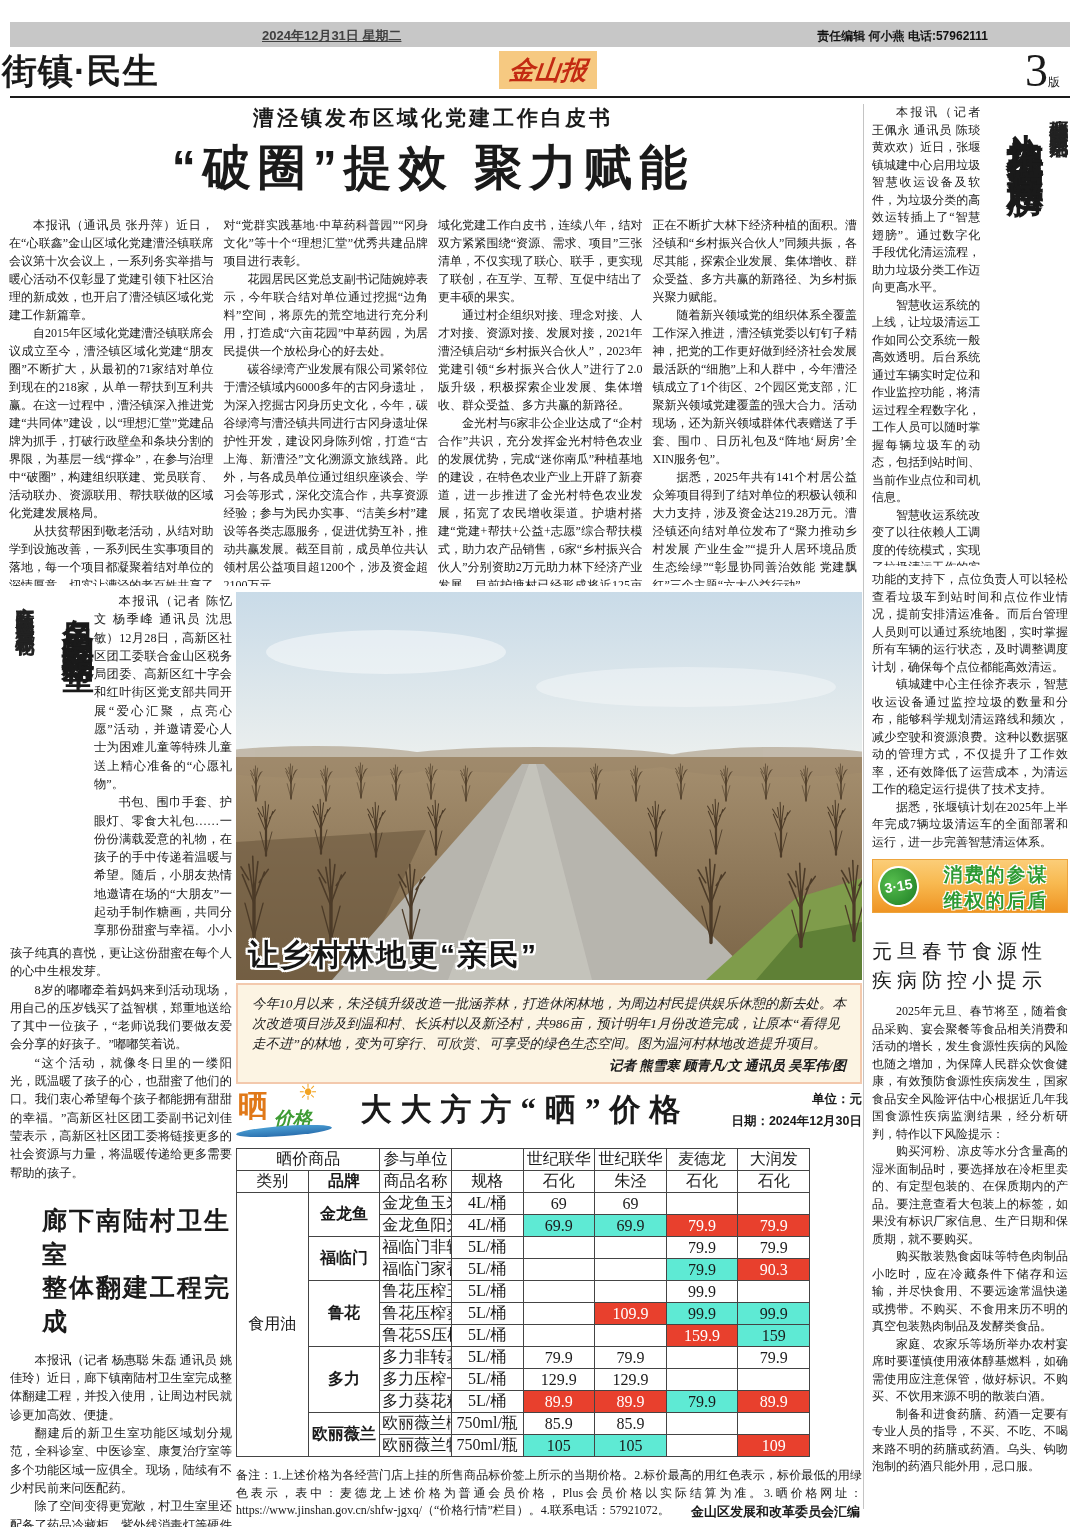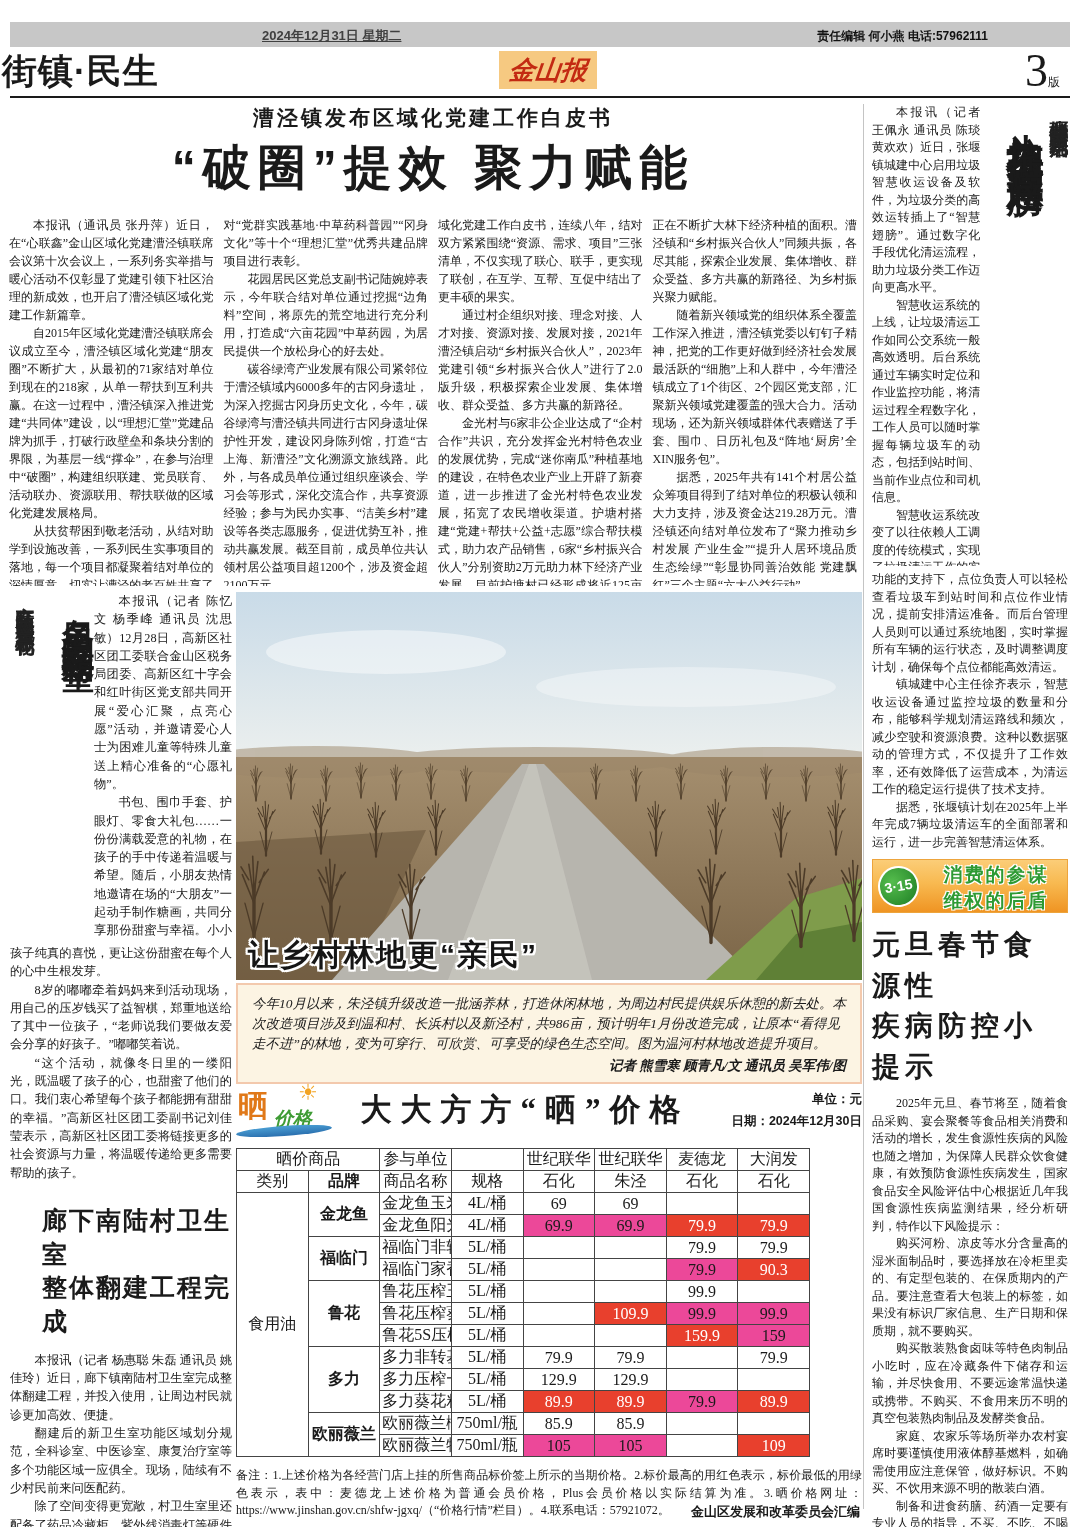--- a/index.html
+++ b/index.html
@@ -50,21 +50,21 @@
   .banner315 { margin-top:8px; height:54px; position:relative;
     background:linear-gradient(180deg,#fbcd78 0%,#f8b950 45%,#ef9423 100%);
     border:1px solid #eda43c; box-sizing:border-box; }
   .badge315 { position:absolute; left:5px; top:6px; width:41px; height:41px; border-radius:50%;
     background:radial-gradient(circle at 35% 35%,#55bd4d,#1d7d24); color:#fff; font-weight:900;
     display:flex; align-items:center; justify-content:center; font-size:14px; border:2px solid #fff;
     transform:rotate(-10deg); box-sizing:border-box; }
   .banner-text { margin-left:52px; text-align:center; font-weight:900; font-size:19px; color:#2e9a33;
     line-height:26px; padding-top:2px; letter-spacing:2px;
     text-shadow:1px 1px 0 #fff,-1px -1px 0 #fff,1px -1px 0 #fff,-1px 1px 0 #fff; }
-  .food-headline { margin-top:12px; font-weight:700; font-size:28px; letter-spacing:5px; line-height:1.45; }
+  .food-headline { margin-top:24px; font-weight:400; font-size:20px; letter-spacing:5px; line-height:1.45; }
   .food-body { margin-top:8px; }
 
   
   .leftmid { position:absolute; left:10px; top:592px; width:222px; font-size:12.3px; line-height:18.3px; }
   .warm-top { display:flex; height:348px; gap:7px; overflow:hidden; }
   .warm-kicker { font-size:19px; width:24px; }
   .warm-headline { font-size:33px; width:46px; letter-spacing:5px; }
   .warm-body { flex:1; overflow:hidden; }
   .warm-wide { margin-top:4px; }
   .clinic { margin-top:22px; }
@@ -90,21 +90,21 @@
   .logo-jiage { position:absolute; left:38px; top:26px; font-size:19px; font-weight:900; font-style:italic; color:#3f9c35; }
   .sun-icon { position:absolute; left:62px; top:0; font-size:22px; color:#f2a322; }
   .wave-icon { position:absolute; left:0; bottom:4px; width:96px; height:10px; border-radius:50%;
     background:linear-gradient(180deg,#4b9fd4,#2a6fae); transform:rotate(-4deg); }
   .price-title { flex:1; text-align:center; font-size:31px; letter-spacing:9px; font-weight:600; }
   .price-meta { width:158px; text-align:right; font-size:12.5px; font-weight:bold; line-height:22px; }
   table.price { border-collapse:collapse; width:574px; font-size:16px; table-layout:fixed; }
   table.price td { border:1px solid #444; text-align:center; height:16px; padding:0 2px; overflow:hidden; white-space:nowrap; }
   td.c-cat { width:46px; } td.c-brand { width:60px;font-weight:bold; } td.c-name { width:198px; } td.c-spec { width:62px; }
   td.hi { background:#e8402d; color:#fff; }
-  td.lo { background:#ec4899; color:#1a1a1a; }
+  td.lo { background:#5eead4; color:#1a1a1a; }
   .price-note { margin-top:10px; font-size:12px; line-height:17.5px; text-align:justify; }
   .price-compiler { text-align:right; font-weight:bold; font-size:13px; margin-top:-17px; padding-right:2px; }
   .lost { display:flex; margin-top:20px; gap:16px; align-items:flex-start; }
   .lost-title { font-weight:900; font-size:26px; width:126px; letter-spacing:3px; margin-top:6px; flex:none; }
   .lost-col { flex:1; font-size:13px; line-height:20px; text-align:justify; }
 </style>
 </head>
 <body>
 
 <div class="page">

